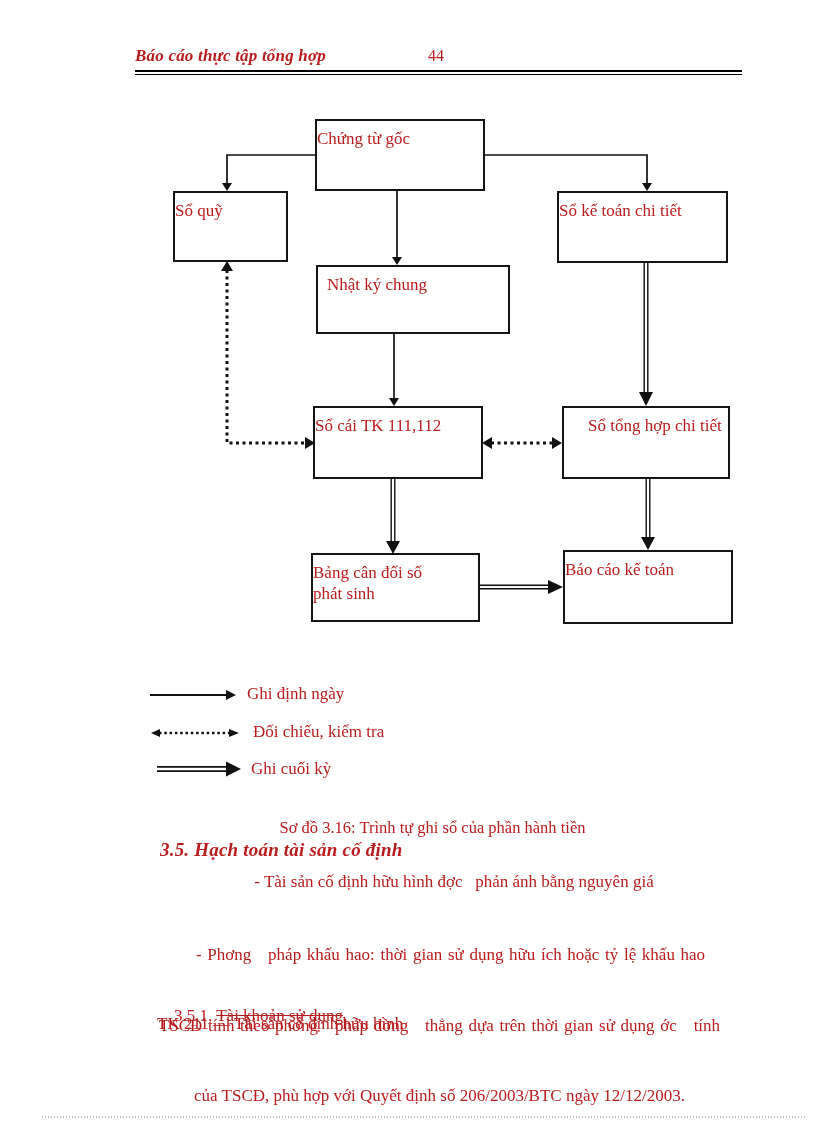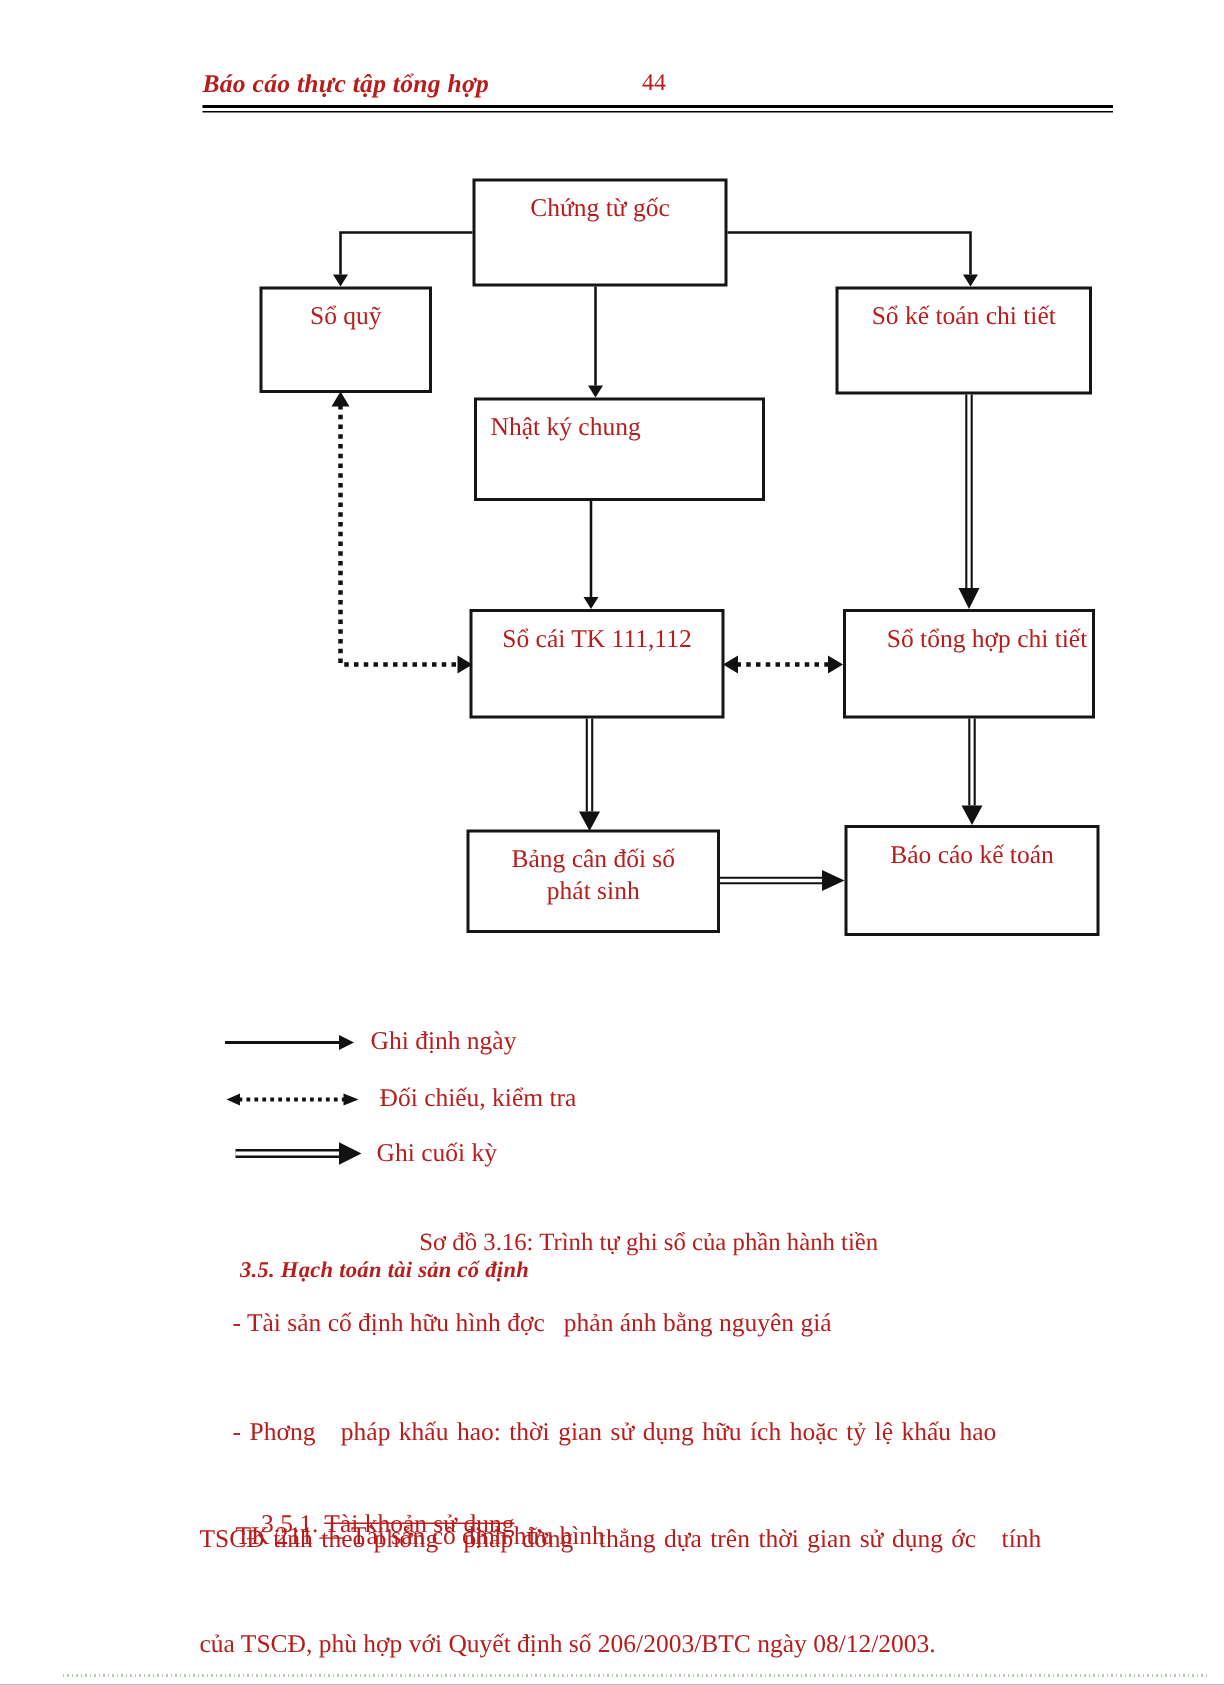--- a/index.html
+++ b/index.html
@@ -24,31 +24,31 @@
     left:135px;top:70px;width:607px;height:2px;
     border-top:2px solid #000;border-bottom:1px solid #000;
   }
   
   .box{
     position:absolute;
     box-sizing:border-box;
     border:2px solid #151515;
     background:#fff;
     font-size:17px;line-height:21px;
-    text-align:center;
+    text-align:left;
     padding-top:7px;
   }
   .box.left-align{text-align:left;padding-left:9px;}
   #svg-overlay{position:absolute;left:0;top:0;pointer-events:none;}
   
   .legend-label{font-size:17px;white-space:pre;}
   
   .caption{left:160px;top:806px;width:545px;text-align:center;font-size:16.5px;margin-top:12px;}
-  .h35{left:160px;top:839px;font-size:15px;font-weight:bold;font-style:italic;letter-spacing:.2px;}
-  .para{font-size:17px;line-height:23.5px;white-space:pre-wrap;}
+  .h35{left:160px;top:839px;font-size:19px;font-weight:bold;font-style:italic;letter-spacing:.2px;}
+  .para{font-size:17px;line-height:23.5px;white-space:pre-wrap;text-align:center;}
   .para1{left:133px;top:870px;width:620px;text-indent:22px;}
   .para2{left:133px;top:896px;width:613px;}
   .p2l{white-space:pre-wrap;word-spacing:1.4px;}
   .p2l.indent{text-indent:22px;}
   .h351{left:157px;top:986px;font-size:17px;white-space:pre;}
   .h351 .struck{text-decoration:line-through;}
   .tkline{left:157px;top:1014px;font-size:17px;white-space:pre;}
   .bottom-dots{
     left:42px;top:1116px;width:764px;height:2px;
     background:repeating-linear-gradient(to right,rgba(140,165,135,.6) 0 1px,transparent 1px 3px);
@@ -176,21 +176,21 @@
 
   <div class="abs caption">Sơ đồ 3.16: Trình tự ghi sổ của phần hành tiền</div>
 
   <div class="abs h35">3.5. Hạch toán tài sản cố định</div>
 
   <div class="abs para para1">- Tài sản cố định hữu hình đợc   phản ánh bằng nguyên giá</div>
 
   <div class="abs para para2">
     <div class="p2l indent">- Phơng   pháp khấu hao: thời gian sử dụng hữu ích hoặc tỷ lệ khấu hao</div>
     <div class="p2l">TSCĐ tính theo phơng   pháp đờng   thẳng dựa trên thời gian sử dụng ớc   tính</div>
-    <div>của TSCĐ, phù hợp với Quyết định số 206/2003/BTC ngày 08/12/2003.</div>
+    <div>của TSCĐ, phù hợp với Quyết định số 206/2003/BTC ngày 12/12/2003.</div>
   </div>
 
   <div class="abs h351">
     <span>3.5.1. </span><span class="struck">Tài khoản sử dụng</span>
   </div>
 
   <div class="abs tkline">TK 211 — Tài sản cố định hữu hình</div>
 
   <div class="abs bottom-dots"></div>
 

